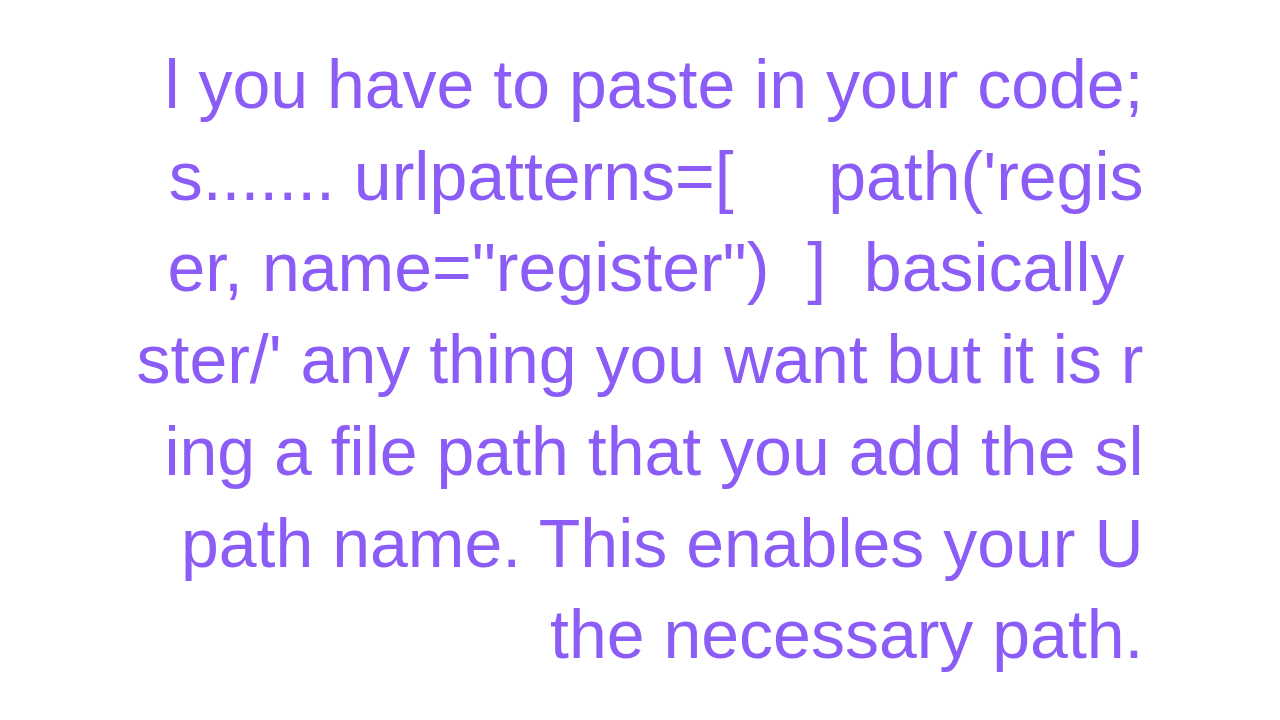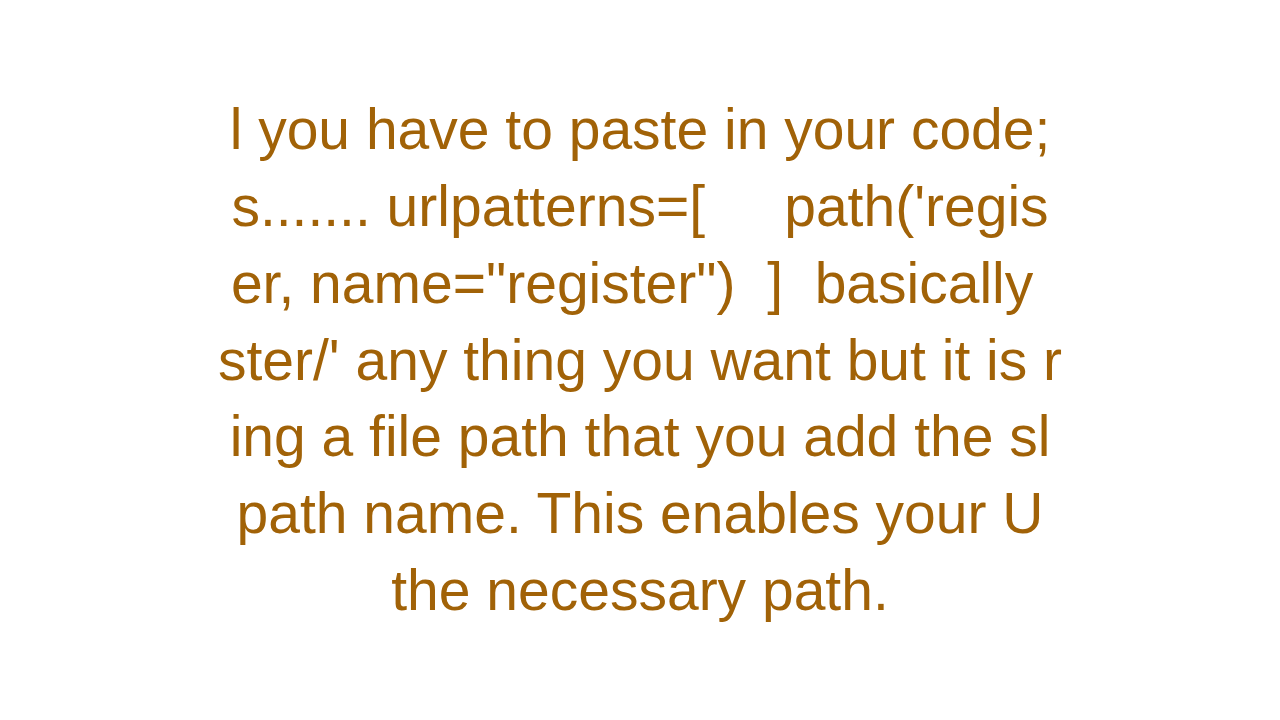--- a/index.html
+++ b/index.html
@@ -12,24 +12,24 @@
   }
   .content {
     width: 1280px;
     height: 720px;
     display: flex;
     align-items: center;
     justify-content: center;
   }
   .text {
     font-family: Arial, Helvetica, sans-serif;
-    font-size: 57px;
+    font-size: 68px;
     line-height: 1.35;
-    color: #a16207;
-    text-align: center;
+    color: #8b5cf6;
+    text-align: right;
     white-space: pre;
     letter-spacing: 0px;
   }
 </style>
 </head>
 <body>
 
 <div class="content">
 <div class="text"><span>l you have to paste in your code;</span>
 <span>s....... urlpatterns=[     path('regis</span>

